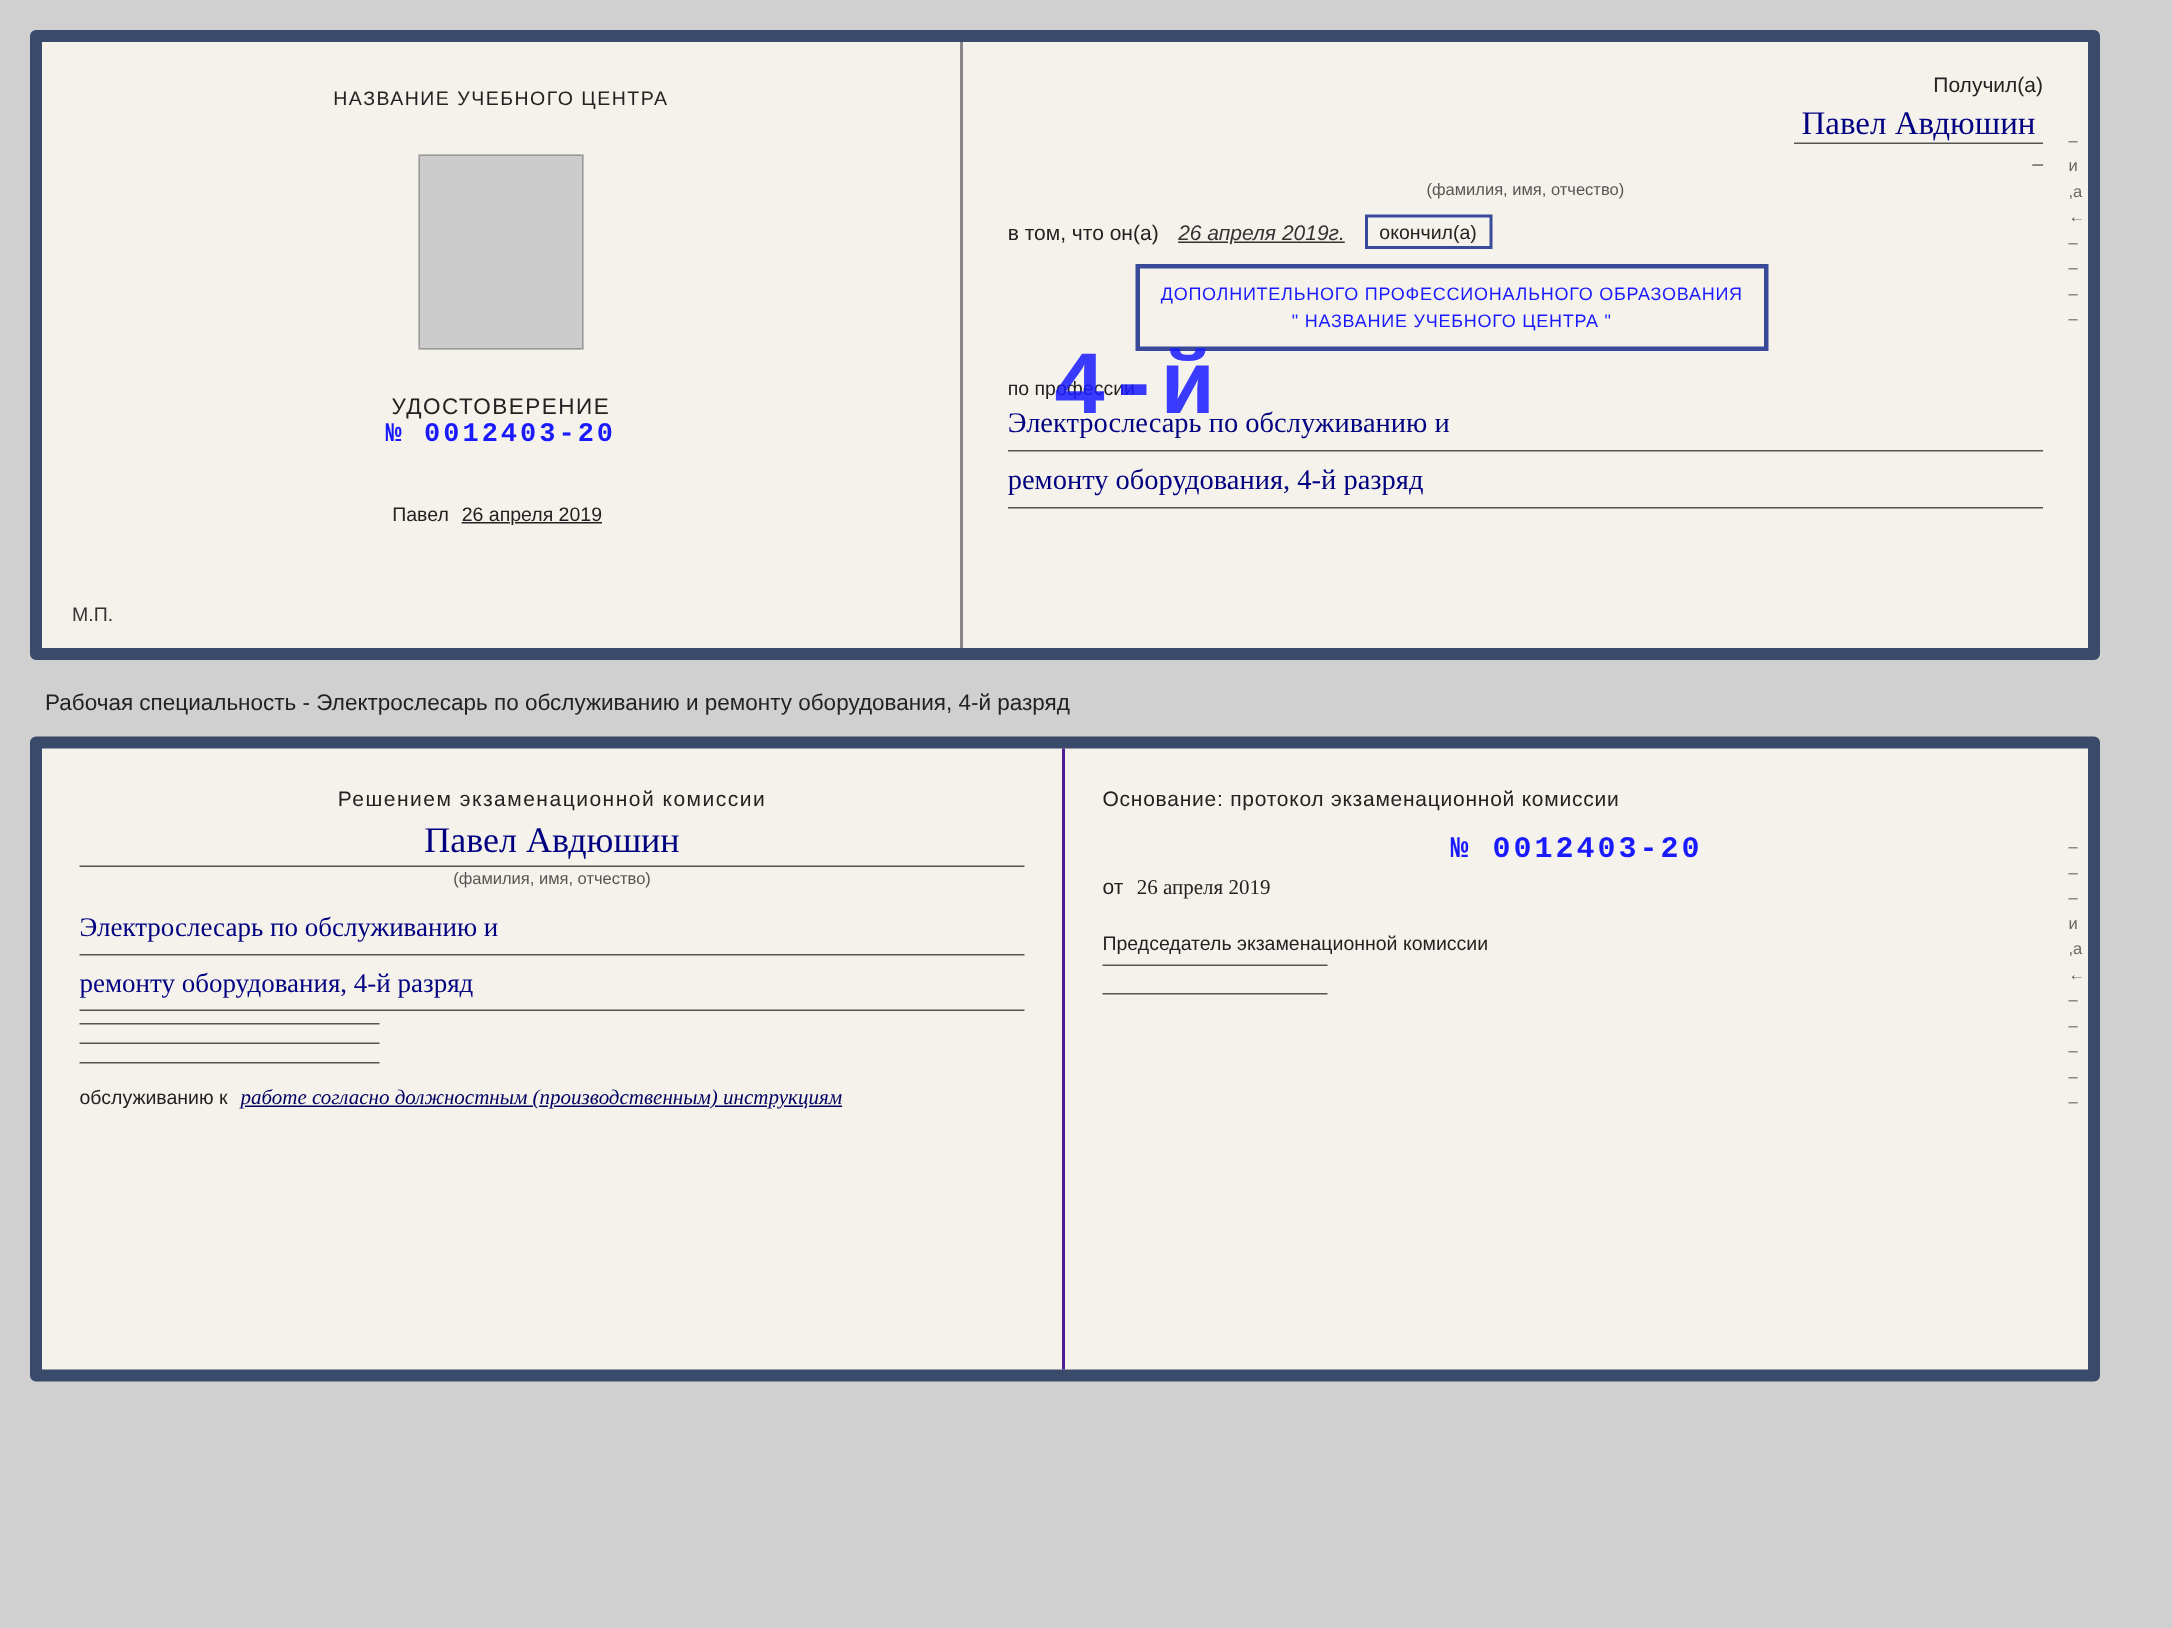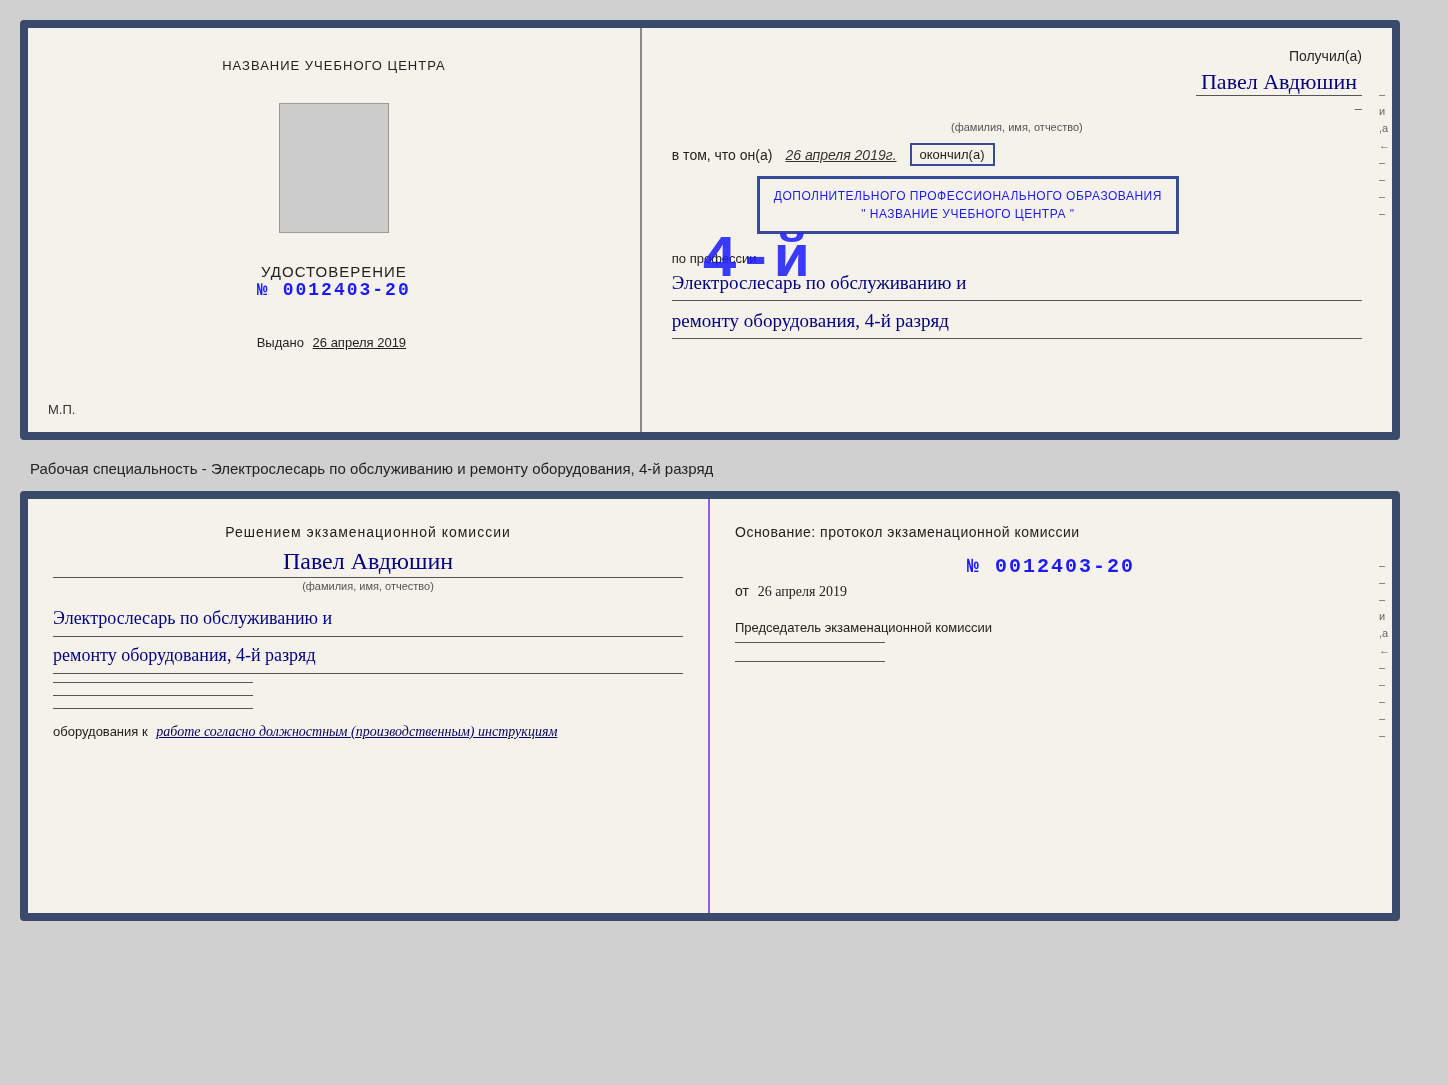--- a/index.html
+++ b/index.html
@@ -205,21 +205,21 @@
       background: #f5f2eb;
       border: 8px solid #3a4a6b;
       border-radius: 4px;
       width: 1380px;
       min-height: 430px;
       position: relative;
     }
 
     .doc-bottom-left {
       width: 50%;
-      border-right: 2px solid #8b5cf6;
+      border-right: 2px solid #4c1d95;
       padding: 25px 25px 20px 25px;
     }
 
     .doc-bottom-right {
       width: 50%;
       padding: 25px 25px 20px 25px;
     }
 
     .komissia-title {
       font-size: 14px;
@@ -349,21 +349,21 @@
       <div class="center-title">НАЗВАНИЕ УЧЕБНОГО ЦЕНТРА</div>
 
       <div class="photo-placeholder"></div>
 
       <div class="udostoverenie-block">
         <div class="udostoverenie-title">УДОСТОВЕРЕНИЕ</div>
         <div class="udostoverenie-number">№ 0012403-20</div>
       </div>
 
       <div style="margin-top:25px; font-size:13px; font-family:Arial,sans-serif; color:#222;">
-        <span>Выдано</span>
+        <span>Павел</span>
         <span style="text-decoration:underline; padding:0 5px;">26 апреля 2019</span>
       </div>
 
       <div class="mp-label">М.П.</div>
     </div>
 
     <div class="doc-right">
 
       <div class="received-line">
         <span style="font-family:Arial,sans-serif;font-size:14px;white-space:nowrap;">Получил(a)</span>
@@ -417,21 +417,21 @@
       <div class="profession-handwritten-bottom">Электрослесарь по обслуживанию и</div>
       <div class="profession-handwritten-bottom">ремонту оборудования, 4-й разряд</div>
 
       <div class="signature-block">
         <div class="sig-line"></div>
         <div class="sig-line"></div>
         <div class="sig-line"></div>
       </div>
 
       <div class="dopuskaetsya">
-        <span>оборудования к</span>
+        <span>обслуживанию к</span>
         <span class="italic-handwritten" style="margin-left:5px;">работе согласно должностным (производственным) инструкциям</span>
       </div>
     </div>
 
     <div class="doc-bottom-right">
       <div class="osnovaniye">Основание: протокол экзаменационной комиссии</div>
 
       <div class="number-big">№ 0012403-20</div>
 
       <div class="ot-line">

